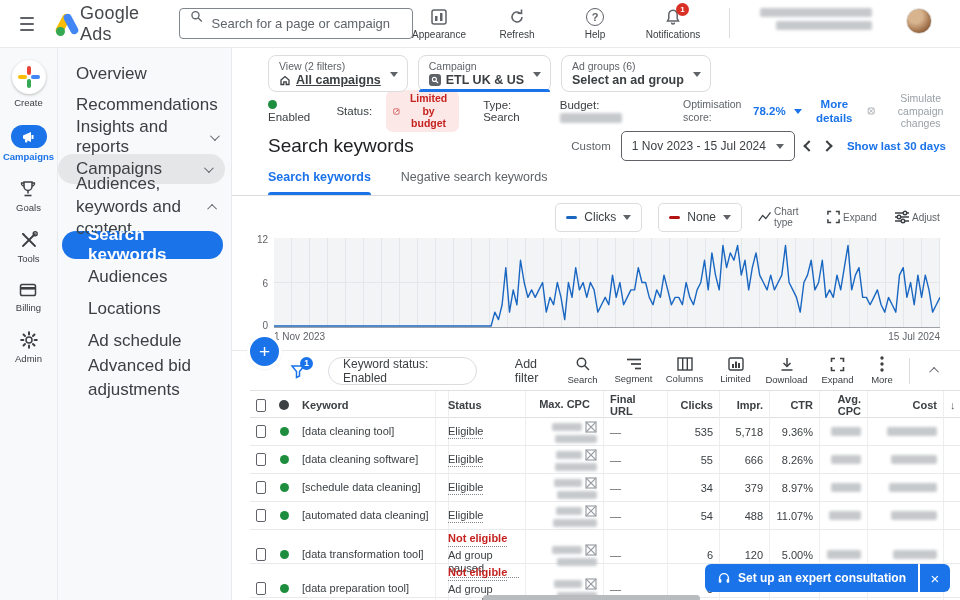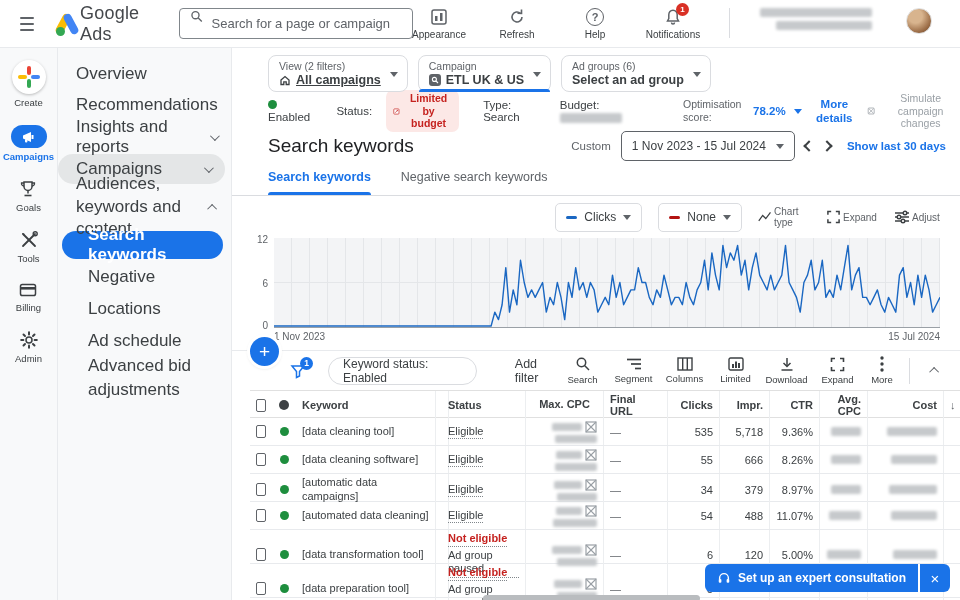--- a/index.html
+++ b/index.html
@@ -315,21 +315,21 @@
         <span class="chev down"></span>
       </div>
     <div class="snav group">
         <span class="grow">Audiences, keywords and content</span>
         <span class="chev up"></span>
       </div>
     <div class="pill-blue">
         <span>Search keywords</span>
       </div>
     <div class="snav h32 sub">
-        <span class="grow">Negative</span>
+        <span class="grow">Audiences</span>
       </div>
     <div class="snav h32 sub">
         <span class="grow">Locations</span>
       </div>
     <div class="snav h32 sub">
         <span class="grow">Ad schedule</span>
       </div>
     <div class="snav sub wrap2">
         <span class="grow">Advanced bid adjustments</span>
       </div>
@@ -646,21 +646,21 @@
         <div></div>
       </div>
 
       <div class="trow r28">
         <div>
             <span class="cbx"></span>
           </div>
         <div>
             <span class="gdot"></span>
           </div>
-        <div class="kw">[automatic data campaigns]</div>
+        <div class="kw">[schedule data cleaning]</div>
         <div></div>
         <div>
             <span class="dotted">Eligible</span>
           </div>
         <div class="cpccell">
             <span class="cpcline">
               <span class="redact" style="width:28px;height:8px;"></span>
               <svg class="ic" width="12" height="12" viewBox="0 0 12 12">
                 <rect x="1" y="1" width="10" height="10" fill="none" stroke="#9aa0a6" stroke-width="1.2"></rect>
                 <line x1="1" y1="1" x2="11" y2="11" stroke="#9aa0a6" stroke-width="1.1"></line>

